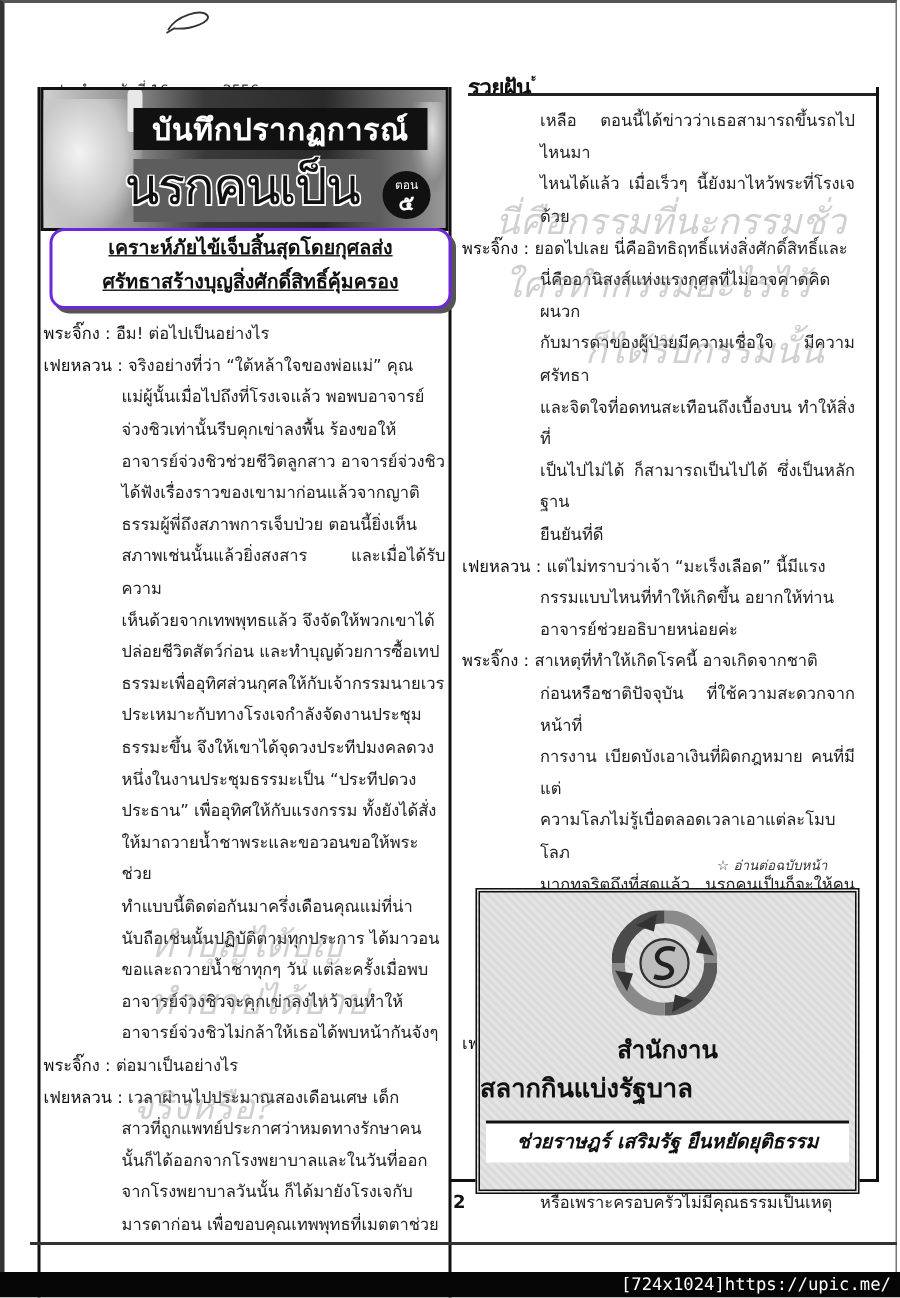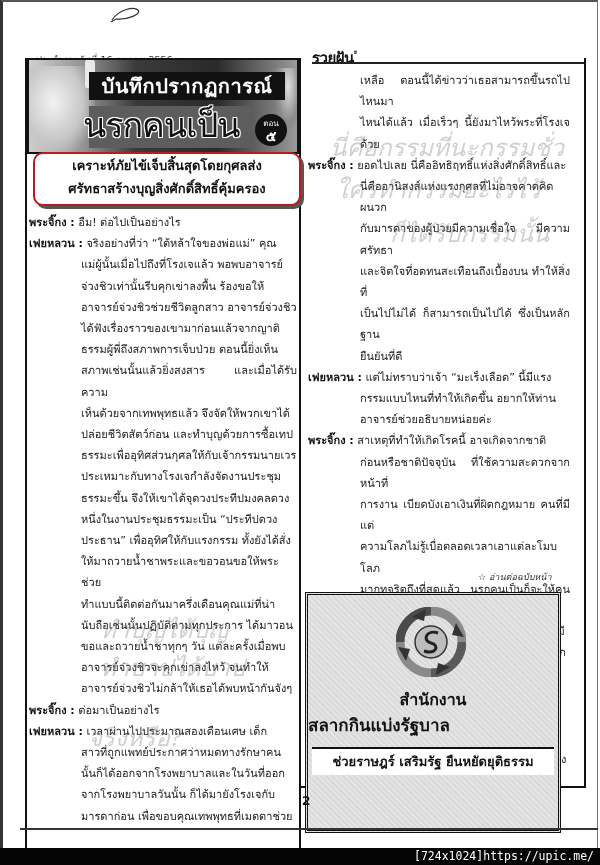--- a/index.html
+++ b/index.html
@@ -66,63 +66,63 @@
   }
   .episode-badge {
     position:absolute; left:226px; top:54px; width:32px; height:32px; border-radius:50%;
     background:#111; color:#fff; text-align:center; font-size:8px; line-height:11px;
     padding-top:4px; box-sizing:border-box;
   }
   .episode-badge .num { font-size:14px; font-weight:bold; display:block; line-height:14px; }
 
   .subhead-box {
     position:absolute; left:6px; top:94px; width:268px; height:54px;
-    border:2px solid #b91c1c; border-radius:10px; background:#fff;
+    border:2px solid #6d28d9; border-radius:10px; background:#fff;
     box-shadow:3px 3px 0 #555;
-    text-align:center; box-sizing:border-box;
+    text-align:center; box-sizing:border-box;text-decoration:underline;
   }
   .subhead-line {
     display:block; font-size:13px; font-weight:bold; line-height:23px; color:#111;
   }
 
   .body-text { font-size:11px; line-height:21.2px; color:#222; }
   .left-body { position:absolute; left:2px; top:154px; width:268px; }
   .right-body { position:absolute; left:308px; top:70px; width:262px; }
   .para { position:relative; text-align:justify; }
-  .speaker { font-weight:bold; color:#111; }
+  .speaker { font-weight:normal; color:#111; }
   .first-line { display:block; }
   .cont { display:block; padding-left:52px; }
 
   .right-frame {
     position:absolute; left:300px; top:58px; width:286px; height:730px;
     border-right:2px solid #111; border-bottom:2px solid #111; box-sizing:border-box;
   }
 
   .watermark {
     position:absolute; font-family:"DejaVu Serif", serif; font-style:italic;
     color:rgba(120,120,120,0.35); font-size:24px; pointer-events:none; white-space:nowrap;
   }
 
   .continue-note {
     position:absolute; left:478px; top:570px; font-size:9px; font-style:italic; color:#333;
   }
 
   .ad-box {
-    position:absolute; left:305px; top:592px; width:256px; height:241px;
+    position:absolute; left:317px; top:592px; width:256px; height:204px;
     border:3px double #111; box-sizing:border-box;
     background:repeating-linear-gradient(45deg,#e4e4e4 0,#e4e4e4 2px,#dadada 2px,#dadada 4px);
   }
   .ad-logo {
     position:absolute; left:88px; top:12px; width:70px; height:70px;
   }
   .ad-line1 { position:absolute; left:0; width:100%; top:92px; text-align:center; font-size:16px; font-weight:bold; color:#111; }
   .ad-line2 { position:absolute; left:0; width:100%; top:116px; text-align:left; font-size:17px; font-weight:bold; color:#111; }
   .ad-slogan {
     position:absolute; left:4px; right:4px; top:152px; height:26px; background:#fff;
-    border-top:2px solid #111; text-align:center; font-size:13px; 
+    border-top:2px solid #111; text-align:center; font-size:13px; font-style:italic;
     font-weight:bold; line-height:26px; color:#111;
   }
 
   .page-number {
     position:absolute; left:302px; top:794px; font-size:12px; font-weight:bold; color:#111;
   }
   .bottom-rule { position:absolute; left:20px; top:828px; width:578px; height:2px; background:#333; }
   .footer-bar {
     position:absolute; left:0; top:848px; width:600px; height:17px; background:#050505;
   }

